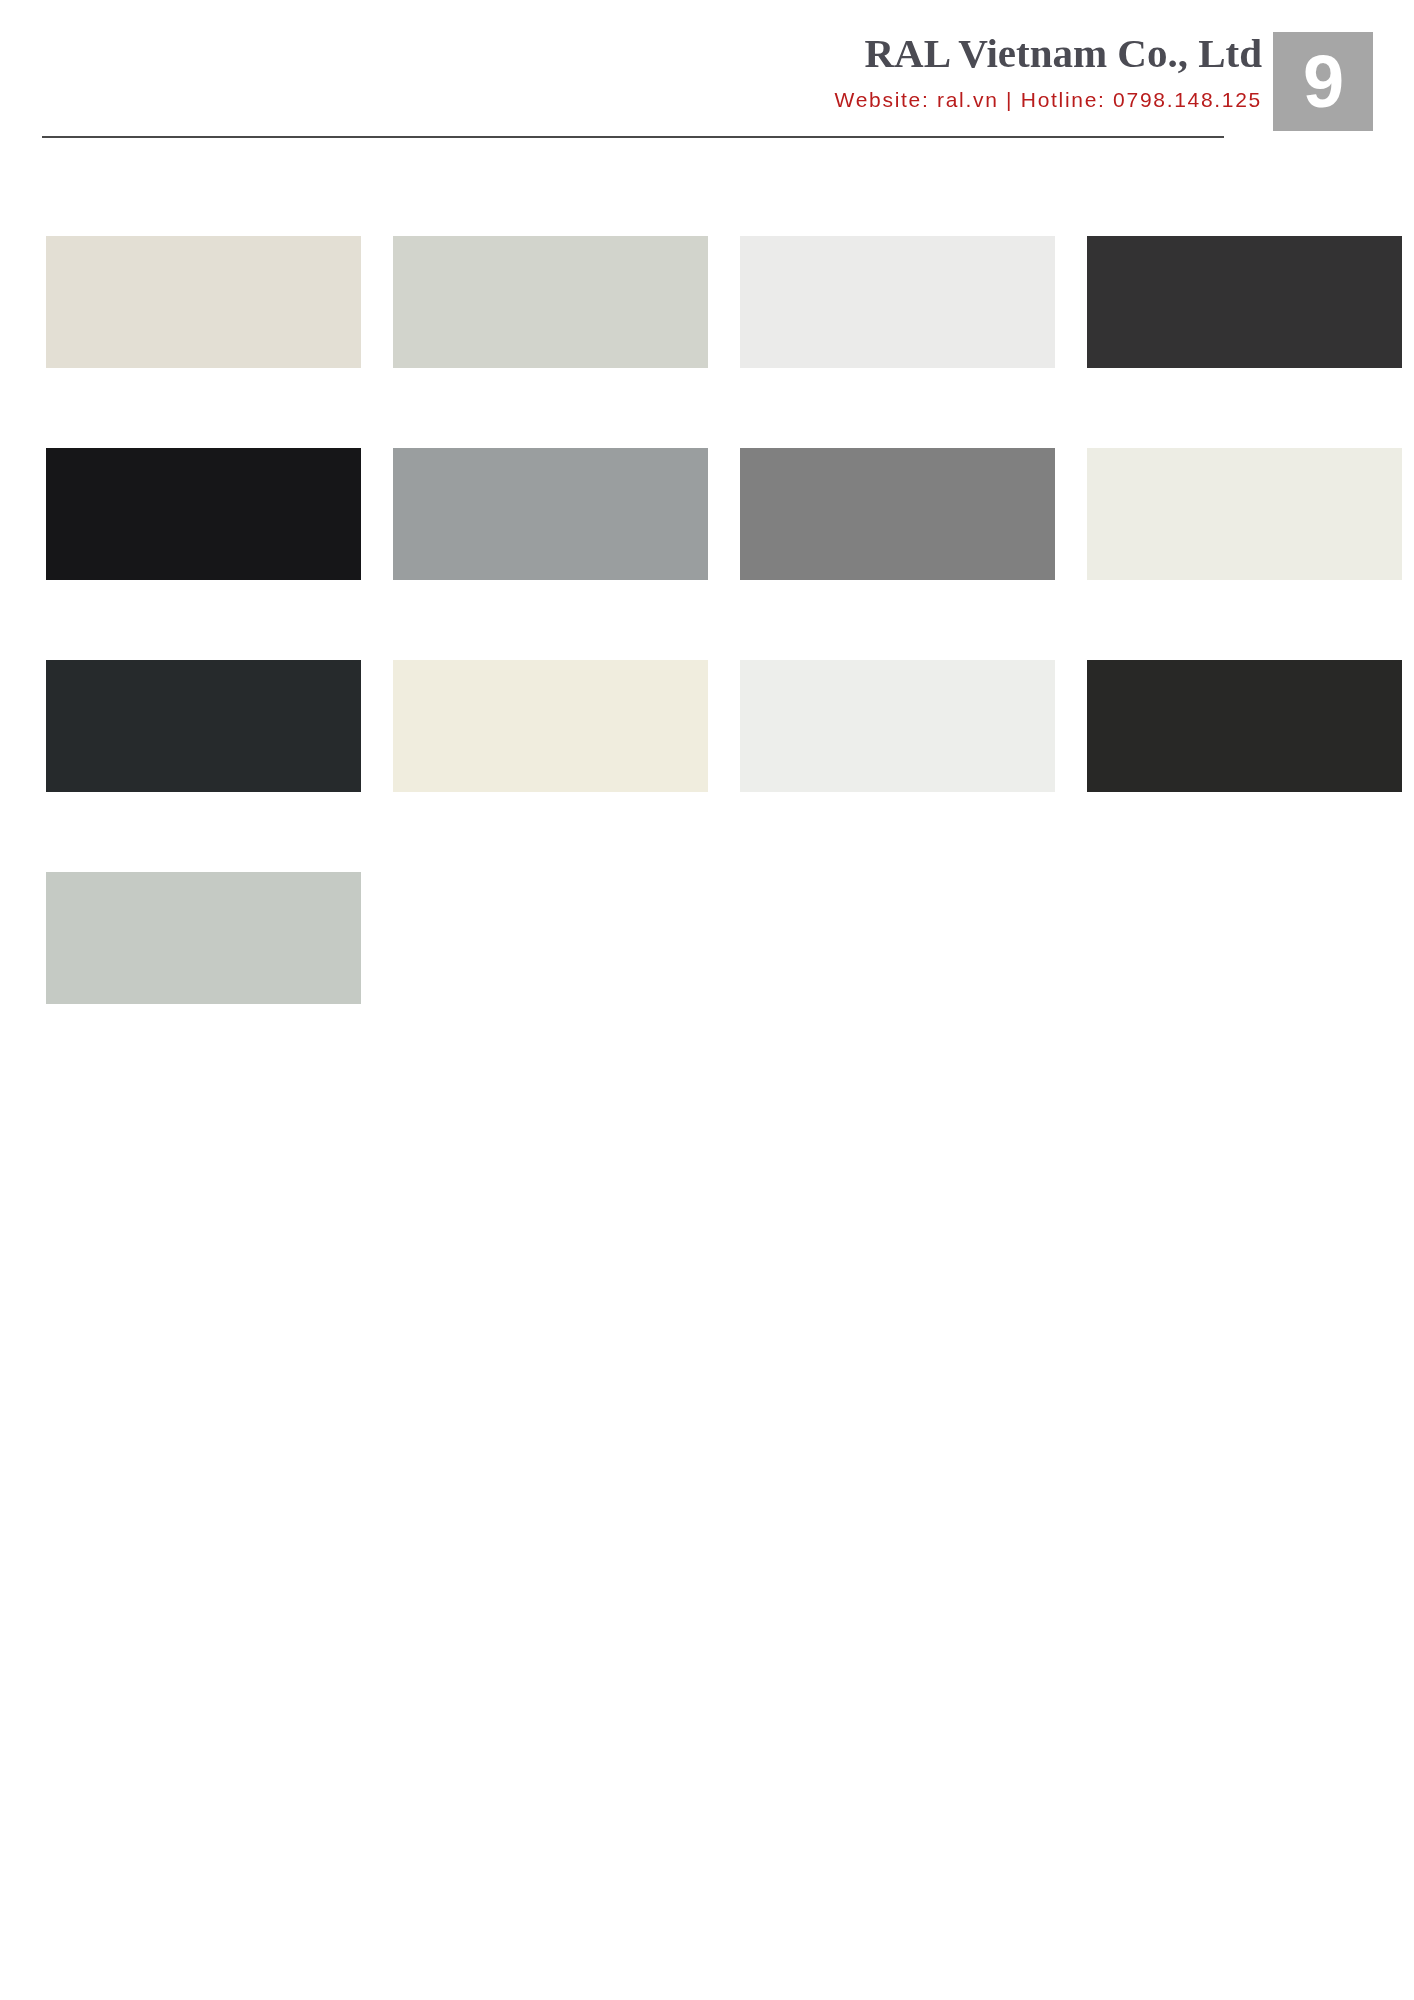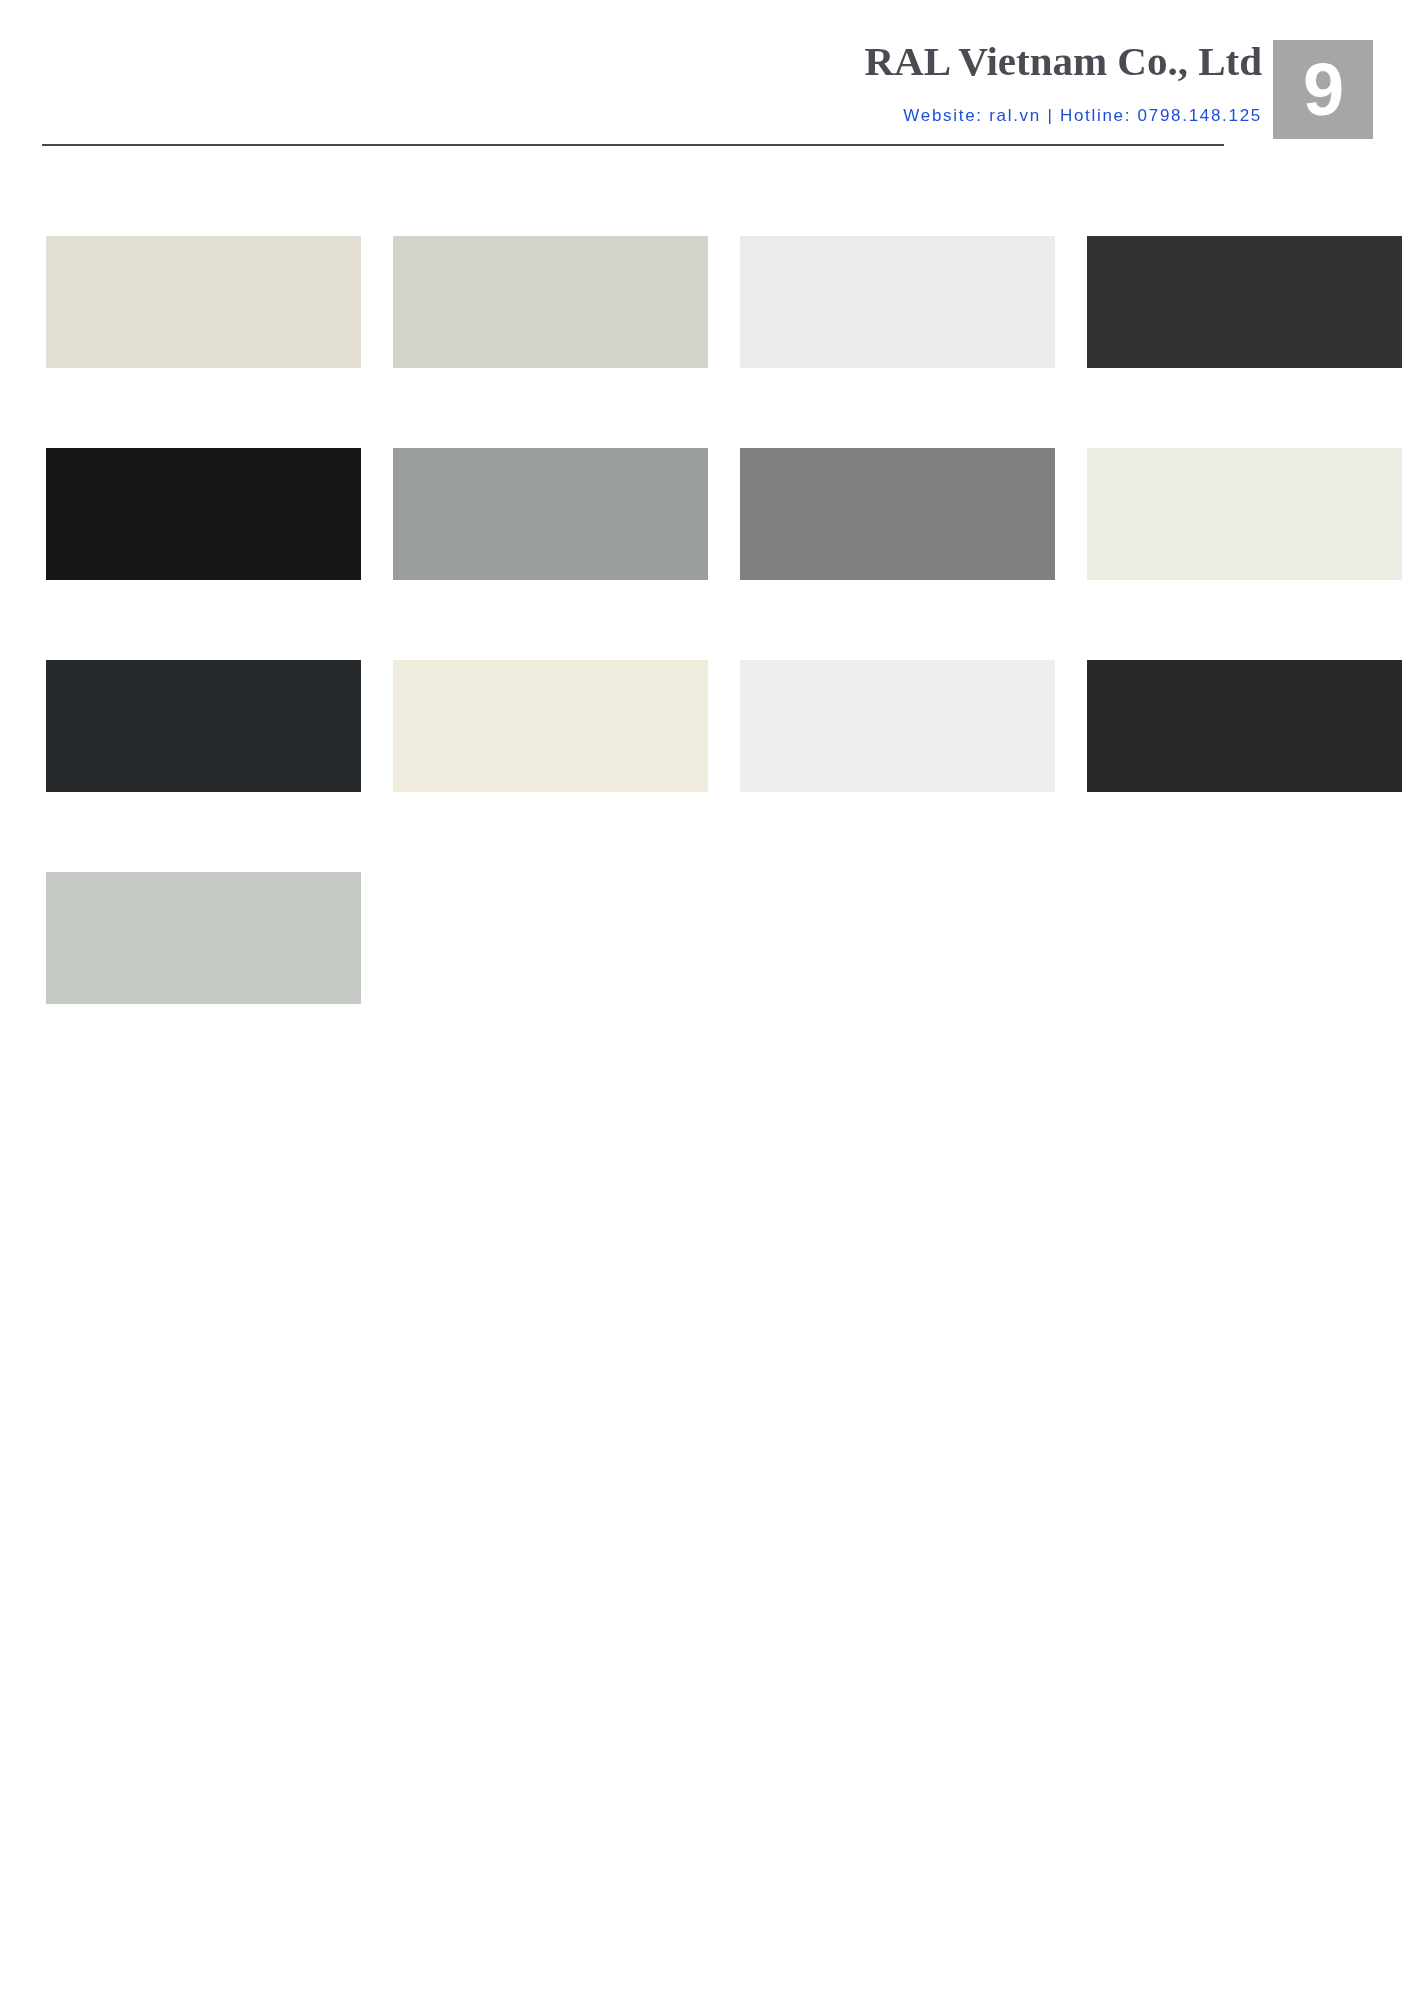--- a/index.html
+++ b/index.html
@@ -13,21 +13,21 @@
     height: 2000px;
     position: relative;
     font-family: "Liberation Sans", sans-serif;
     overflow: hidden;
   }
 
   
   .page-header {
     position: absolute;
     left: 0;
-    top: 8px;
+    top: 0;
     width: 1414px;
     height: 140px;
   }
   .header-text-block {
     position: absolute;
     right: 152px;
     top: 30px;
     text-align: right;
     width: 900px;
   }
@@ -36,26 +36,26 @@
     font-weight: bold;
     font-size: 41px;
     line-height: 46px;
     color: #4b4b53;
     letter-spacing: 0px;
     white-space: nowrap;
     margin: 0;
   }
   .company-contact {
     font-family: "Liberation Sans", sans-serif;
-    font-size: 17px;
+    font-size: 21px;
     line-height: 24px;
-    color: #1d4ed8;
+    color: #b91c1c;
     letter-spacing: 1.7px;
     white-space: nowrap;
-    margin: 20px 0 0 0;
+    margin: 12px 0 0 0;
   }
   .page-number-badge {
     position: absolute;
     left: 1273px;
     top: 32px;
     width: 100px;
     height: 99px;
     background: #a6a6a6;
     color: #ffffff;
     font-family: "Liberation Sans", sans-serif;

